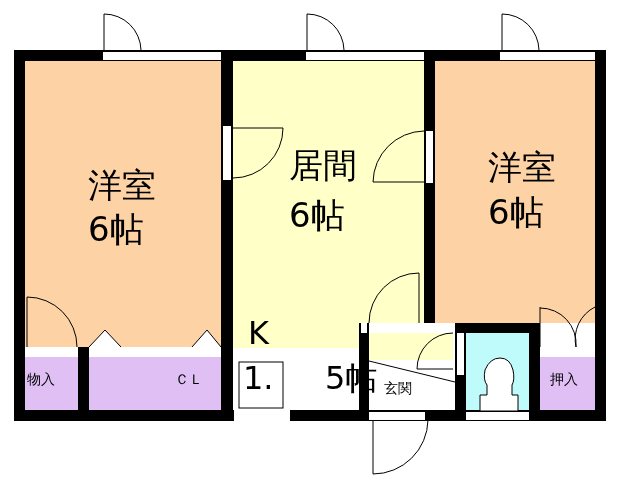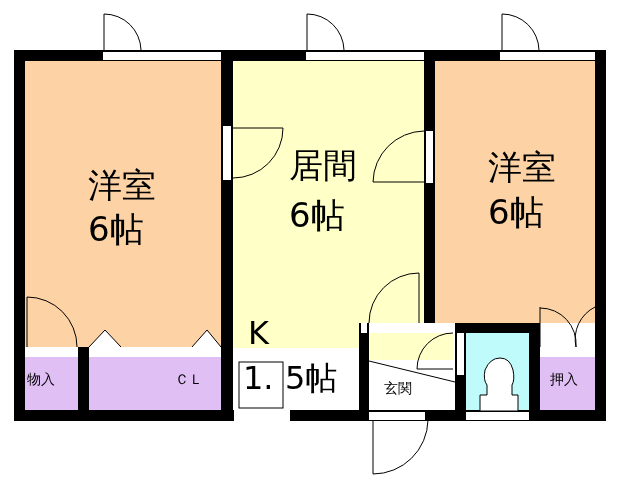--- a/index.html
+++ b/index.html
@@ -100,18 +100,18 @@
 <div class="room-label big" style="left:88px;top:212px;">6帖</div>
 
 <div class="room-label big" style="left:289px;top:148px;">居間</div>
 <div class="room-label big" style="left:289px;top:198px;">6帖</div>
 
 <div class="room-label big" style="left:488px;top:150px;">洋室</div>
 <div class="room-label big" style="left:488px;top:195px;">6帖</div>
 
 <div class="room-label big" style="left:248px;top:317px;font-size:32px;">K</div>
 <div class="room-label big" style="left:243px;top:362px;font-size:32px;">1.</div>
-<div class="room-label big" style="left:285px;top:362px;font-size:32px;">5帖</div>
+<div class="room-label big" style="left:285px;top:362px;font-size:32px;padding-left:40px;">5帖</div>
 
 <div class="room-label small" style="left:27px;top:372px;">物入</div>
 <div class="room-label small" style="left:132px;top:372px;margin-left:43px;">ＣＬ</div>
 <div class="room-label small" style="left:384px;top:382px;font-family:Liberation Mono, monospace;">玄関</div>
 <div class="room-label small" style="left:550px;top:372px;">押入</div>
 
 </body></html>

